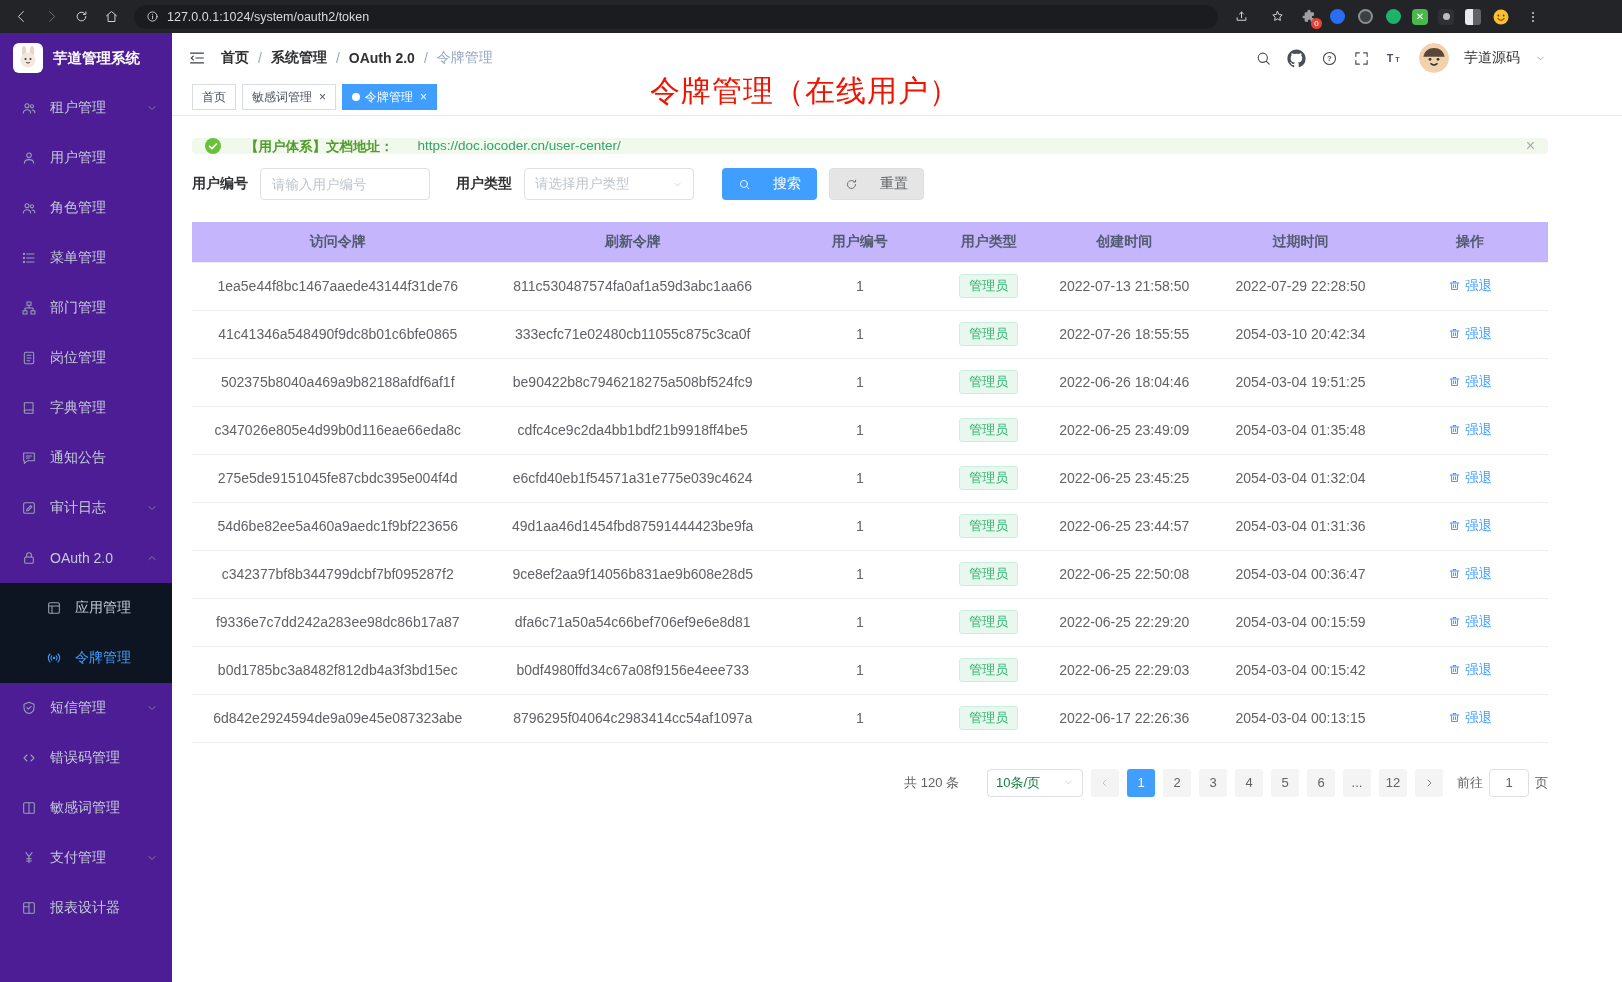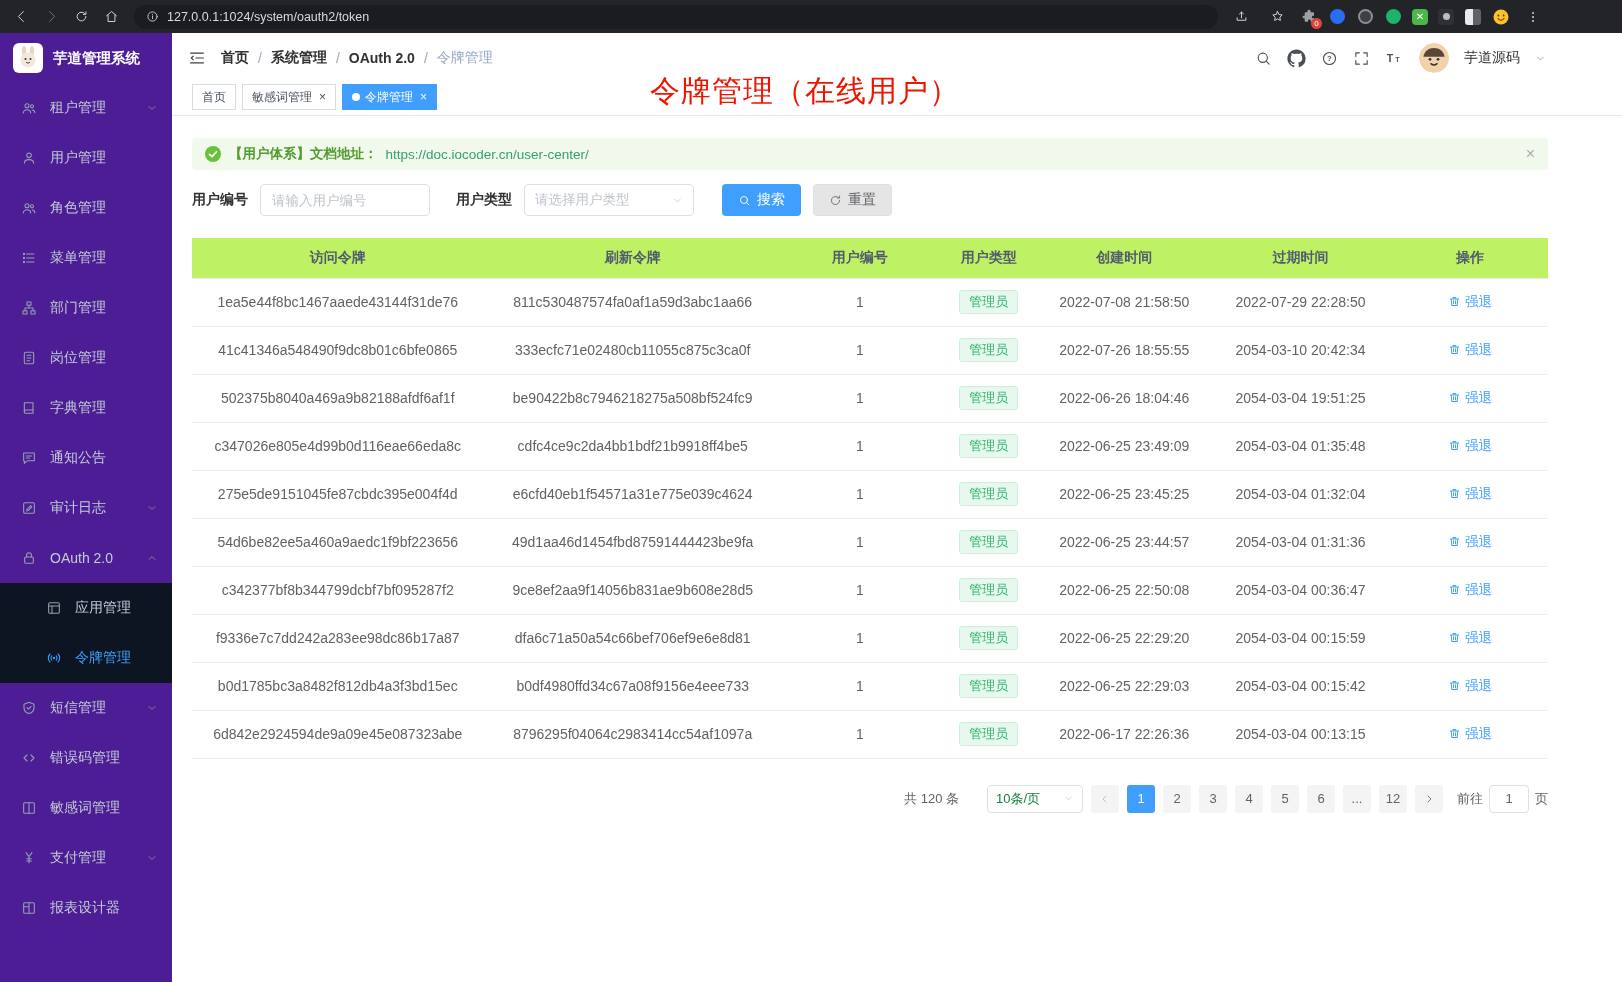--- a/index.html
+++ b/index.html
@@ -62,39 +62,39 @@
   .tabbar{height:33px;display:flex;align-items:center;gap:6px;padding:0 0 4px 20px;border-bottom:1px solid #e4e7ed}
   .tab{height:26px;display:inline-flex;align-items:center;gap:5px;padding:0 9px;border:1px solid #d8dce5;
     font-size:12px;color:#495060;background:#fff;cursor:pointer}
   .tab .dot{display:none}
   .tab.active{background:#409eff;border-color:#409eff;color:#fff}
   .tab.active .dot{display:inline-block;width:8px;height:8px;border-radius:50%;background:#fff}
   .tab .x{margin-left:2px;font-size:12px;line-height:1}
 
   .content{padding:22px 74px 0 20px}
 
-  .alert{height:32px;background:#f0f9eb;border-radius:4px;display:flex;align-items:center;padding:0 13px;gap:8px}
+  .alert{height:16px;background:#f0f9eb;border-radius:4px;display:flex;padding:0 13px;gap:24px}
   .alert-text{color:#529b2e;font-size:13.5px;font-weight:600}
   .alert-link{color:#35a173;font-size:13.5px;cursor:pointer}
   .alert-x{margin-left:auto;color:#a8abb2;font-size:16px;cursor:pointer;line-height:1}
 
   .filters{display:flex;align-items:center;margin-top:14px;font-size:14px}
   .flabel{font-weight:bold;color:#303133;margin-right:12px}
   .finput{width:170px;height:32px;border:1px solid #dcdfe6;border-radius:4px;padding:0 11px;font-size:13.5px;color:#606266;outline:none}
   .finput::placeholder{color:#bfc4cc}
   .fselect{width:170px;height:32px;border:1px solid #dcdfe6;border-radius:4px;display:flex;align-items:center;
     justify-content:space-between;padding:0 10px;color:#bfc4cc;font-size:13.5px;cursor:pointer}
   .gap{width:26px}
-  .btn{height:32px;border-radius:4px;display:inline-flex;align-items:center;gap:6px;padding:0 15px;
+  .btn{height:32px;border-radius:4px;display:inline-flex;align-items:center;gap:22px;padding:0 15px;
     font-size:14px;cursor:pointer;border:1px solid transparent}
   .btn-primary{background:#409eff;color:#fff;margin-left:28px}
   .btn-plain{background:#e5e5e5;border-color:#dcdfe6;color:#606266;margin-left:12px}
 
   table{width:100%;border-collapse:collapse;margin-top:22px;font-size:14px;color:#606266;table-layout:fixed}
-  thead th{background:#bef264;height:40px;font-weight:600;color:#515a6e;text-align:center;border-bottom:1px solid #ebeef5}
+  thead th{background:#c4b5fd;height:40px;font-weight:600;color:#515a6e;text-align:center;border-bottom:1px solid #ebeef5}
   tbody td{height:48px;text-align:center;border-bottom:1px solid #ebeef5;overflow:hidden;white-space:nowrap}
   .tag{display:inline-block;background:#e8f8ee;border:1px solid #cdeedd;color:#2db56f;font-size:13px;
     padding:2.5px 9px;border-radius:3px;line-height:1.3}
   .kick{color:#409eff;display:inline-flex;align-items:center;gap:4px;font-size:13.5px;cursor:pointer}
 
   .pager{display:flex;align-items:center;justify-content:flex-end;gap:8px;margin-top:26px;font-size:13px;color:#606266}
   .ptotal{margin-right:20px}
   .psize{width:96px;height:28px;border:1px solid #dcdfe6;border-radius:4px;display:flex;align-items:center;
     justify-content:space-between;padding:0 8px;cursor:pointer;color:#15803d}
   .pbtn{min-width:28px;height:28px;border-radius:3px;background:#f4f4f5;display:inline-flex;align-items:center;
@@ -558,21 +558,21 @@
             <th>过期时间</th>
             <th>操作</th>
           </tr>
         </thead>
         <tbody>
           <tr>
             <td>1ea5e44f8bc1467aaede43144f31de76</td>
             <td>811c530487574fa0af1a59d3abc1aa66</td>
             <td>1</td>
             <td><span class="tag">管理员</span></td>
-            <td>2022-07-08 21:58:50</td>
+            <td>2022-07-13 21:58:50</td>
             <td>2022-07-29 22:28:50</td>
             <td><span class="kick">
                   <svg class="s" width="13" height="13" viewBox="0 0 20 20">
                     <path d="M3.5 6h13M8 6V4h4v2M5 6l.8 10h8.4L15 6M8.5 9v4M11.5 9v4"></path>
                   </svg>
                   <span>强退</span>
                 </span></td>
           </tr>
           <tr>
             <td>41c41346a548490f9dc8b01c6bfe0865</td>

